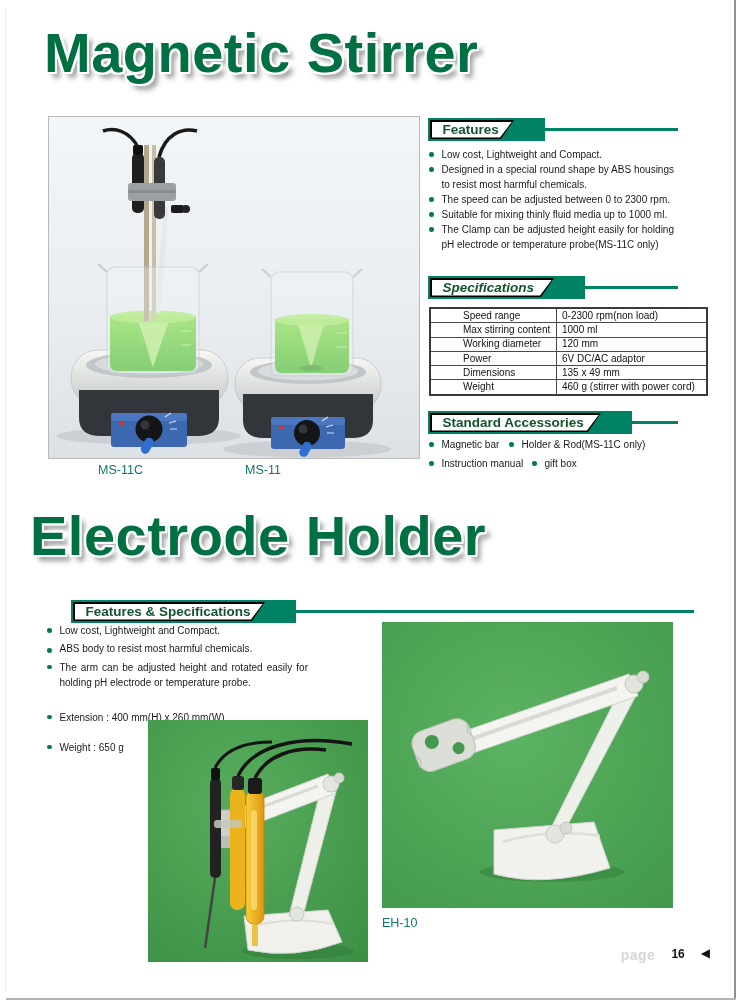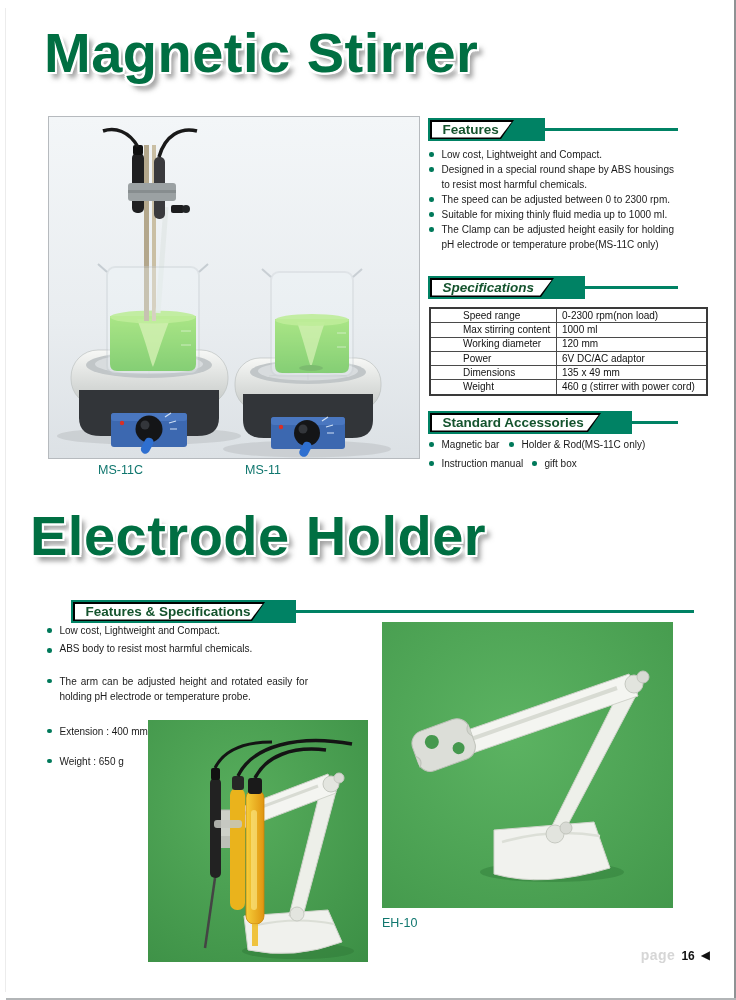--- a/index.html
+++ b/index.html
@@ -55,21 +55,21 @@
   #photo-eh-left{left:148px;top:720px;width:220px;height:242px;}
   #photo-eh-right{left:382px;top:622px;width:291px;height:286px;}
   .photo svg{display:block;width:100%;height:100%;}
 
   .model-label{position:absolute;font-size:12.5px;color:#0f766e;text-align:left;width:100px;}
   #label-ms11c{left:98px;top:463px;}
   #label-ms11{left:245px;top:463px;}
   #label-eh10{left:382px;top:916px;width:291px;}
 
   
-  #footer{position:absolute;top:947px;right:26px;display:flex;align-items:flex-end;gap:6px;}
+  #footer{position:absolute;top:947px;right:26px;display:flex;align-items:flex-start;gap:16px;}
   #footer .pword{font-size:14px;font-weight:bold;color:#d6d6d6;letter-spacing:.5px;}
   #footer .pnum{font-size:12px;font-weight:bold;color:#111;}
   #footer .parrow{font-size:12px;color:#111;position:relative;top:-1px;}
 </style>
 </head>
 <body>
 
 <div class="page">
 
   <div class="big-title" id="title-ms">Magnetic Stirrer</div>
@@ -266,21 +266,21 @@
     <div class="label-outer" style="width:192px;">
       <div class="label-inner">Features &amp; Specifications</div>
     </div>
   </div>
 
   <div class="blist" id="eh-list" style="left:46px;top:623px;width:262px;">
     <div class="bitem" style="margin-bottom:2.5px;">
         <span class="dot"></span>
         <span class="txt">Low cost, Lightweight and Compact.</span>
       </div>
-    <div class="bitem" style="margin-bottom:18px;align-items:center;">
+    <div class="bitem" style="margin-bottom:4px;align-items:center;">
         <span class="dot"></span>
         <span class="txt">ABS body to resist most harmful chemicals.</span>
       </div>
     <div class="bitem" style="margin-bottom:20px;">
         <span class="dot"></span>
         <span class="txt">The arm can be adjusted height and rotated easily for holding pH electrode or temperature probe.</span>
       </div>
     <div class="bitem" style="margin-bottom:15px;">
         <span class="dot"></span>
         <span class="txt">Extension : 400 mm(H) x 260 mm(W)</span>

